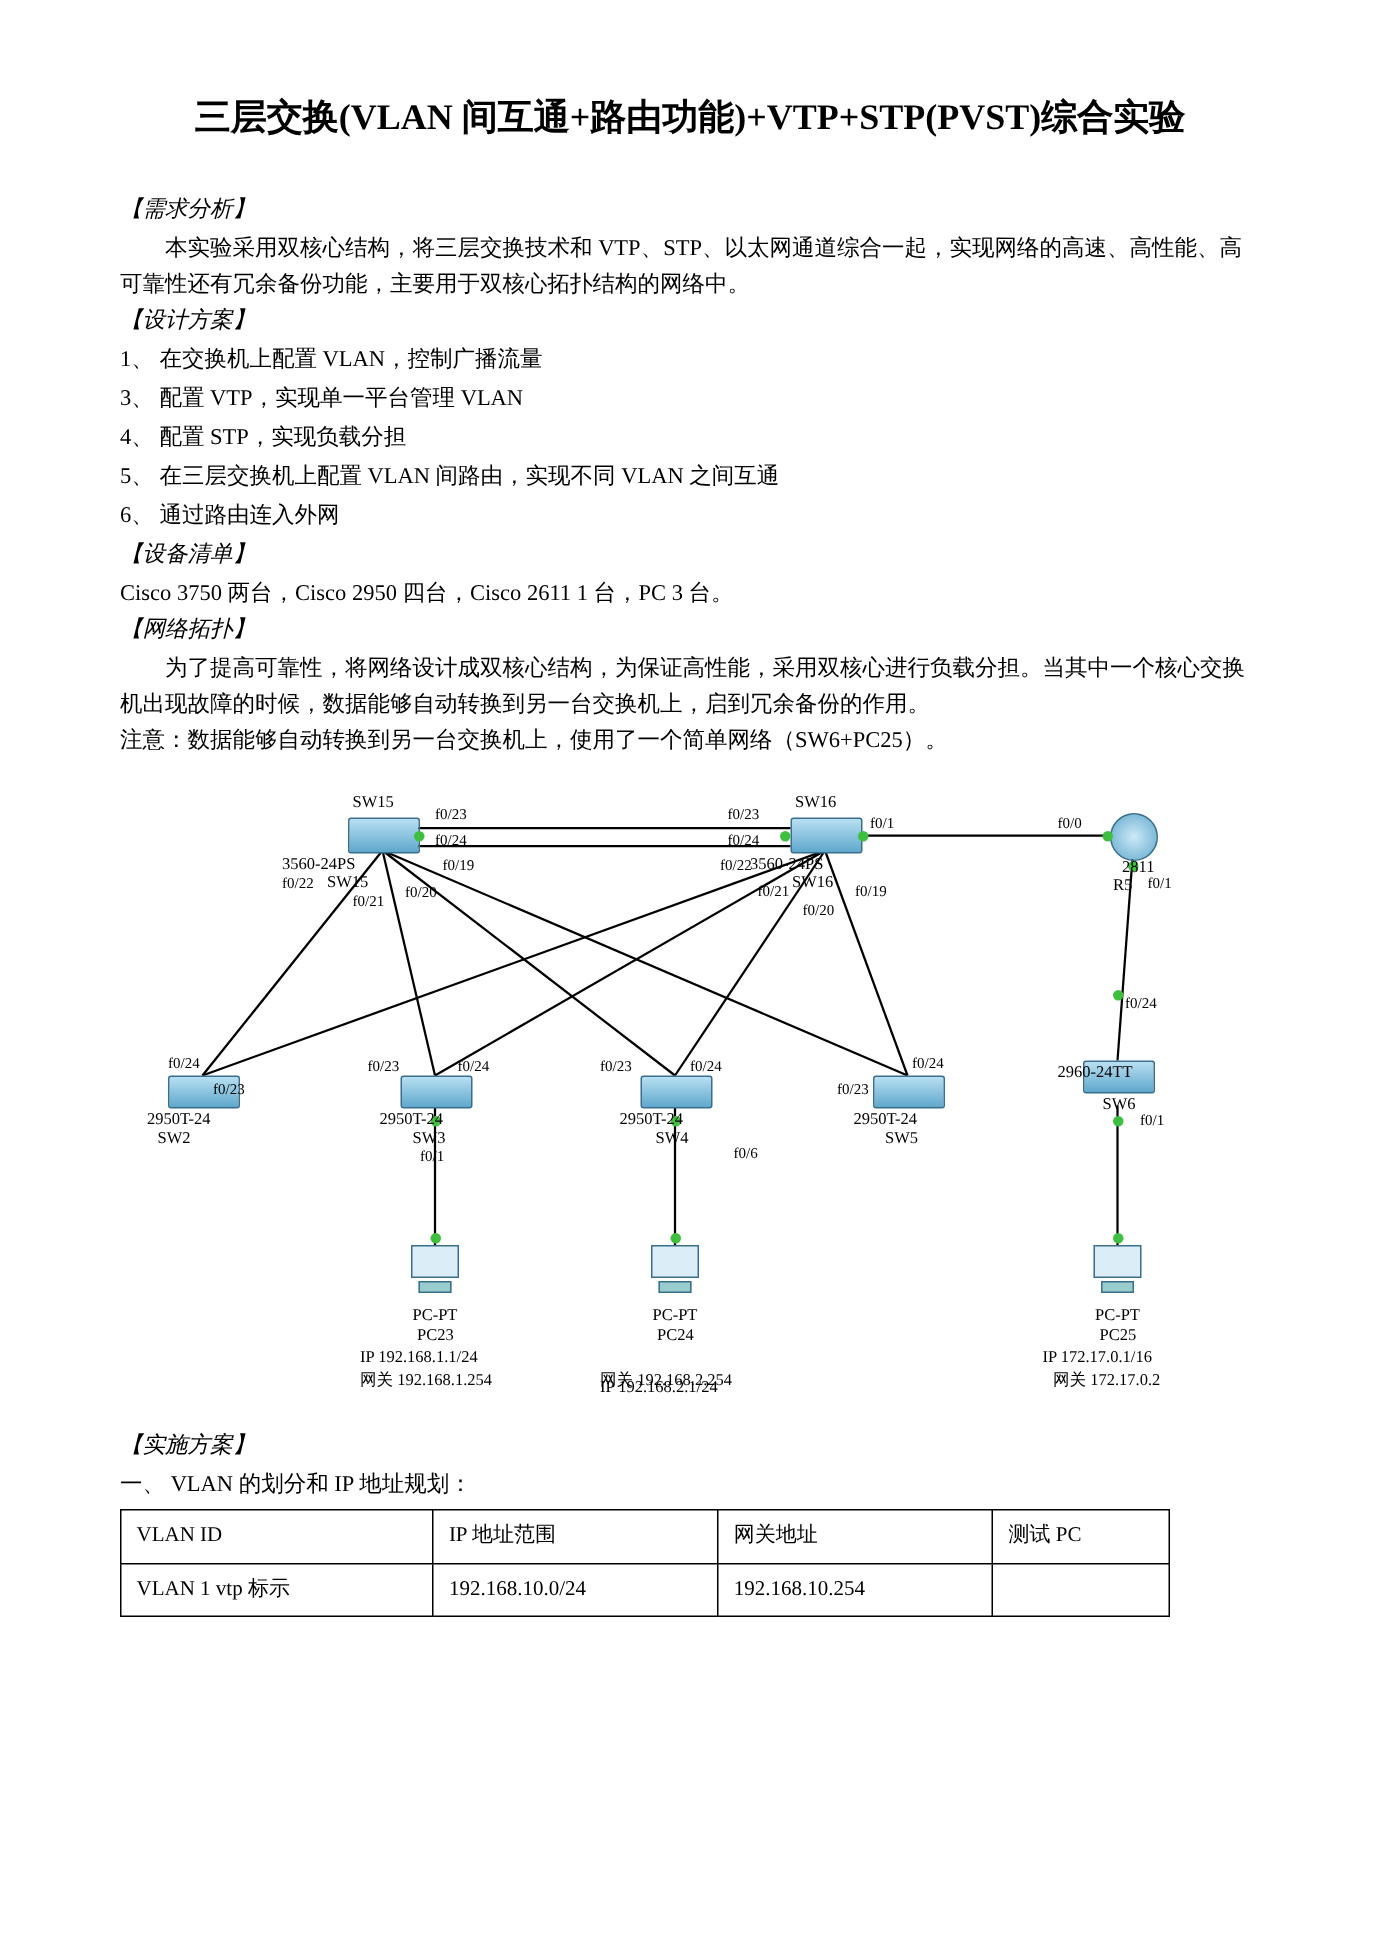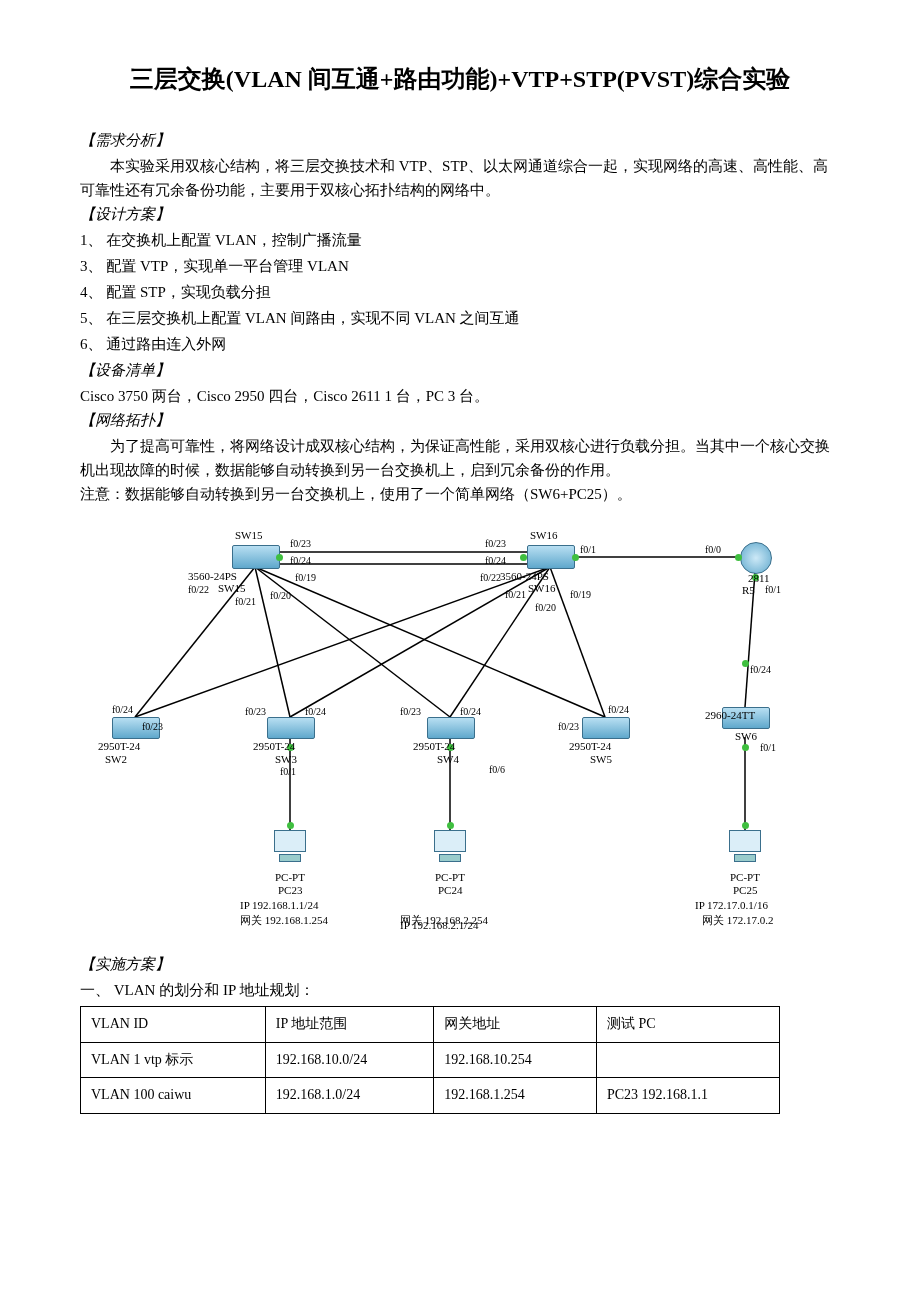--- a/index.html
+++ b/index.html
@@ -235,20 +235,14 @@
     <th>IP 地址范围</th>
     <th>网关地址</th>
     <th>测试 PC</th>
   </tr>
   <tr>
     <td>VLAN 1      vtp 标示</td>
     <td>192.168.10.0/24</td>
     <td>192.168.10.254</td>
     <td></td>
   </tr>
-  <tr>
-    <td>VLAN 100    caiwu</td>
-    <td>192.168.1.0/24</td>
-    <td>192.168.1.254</td>
-    <td>PC23    192.168.1.1</td>
-  </tr>
 </tbody>
   </table>
 
 </body></html>

